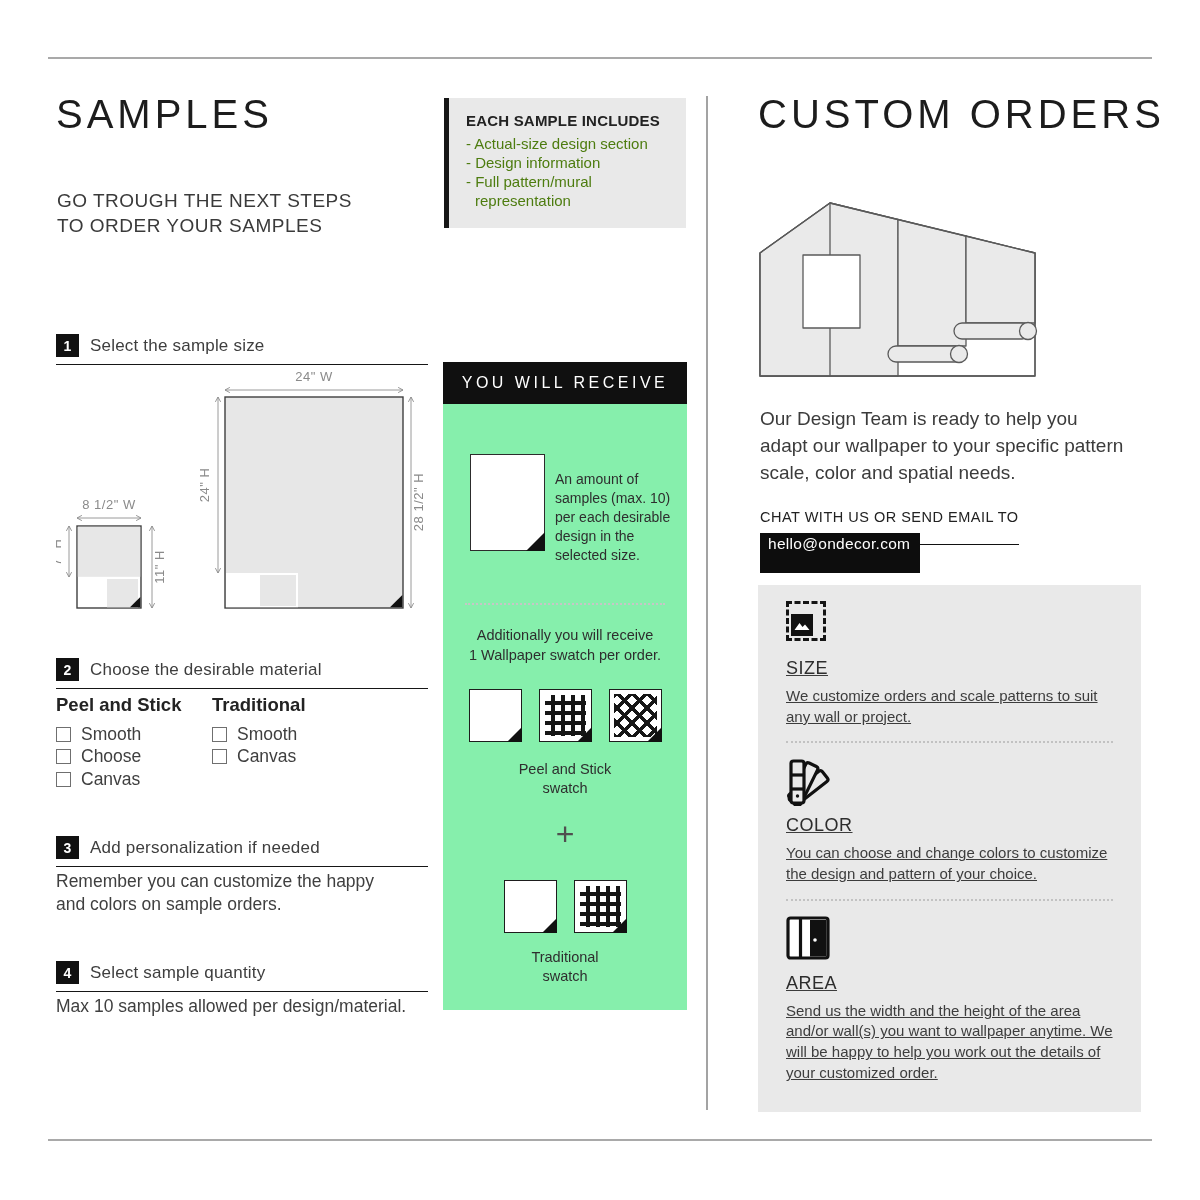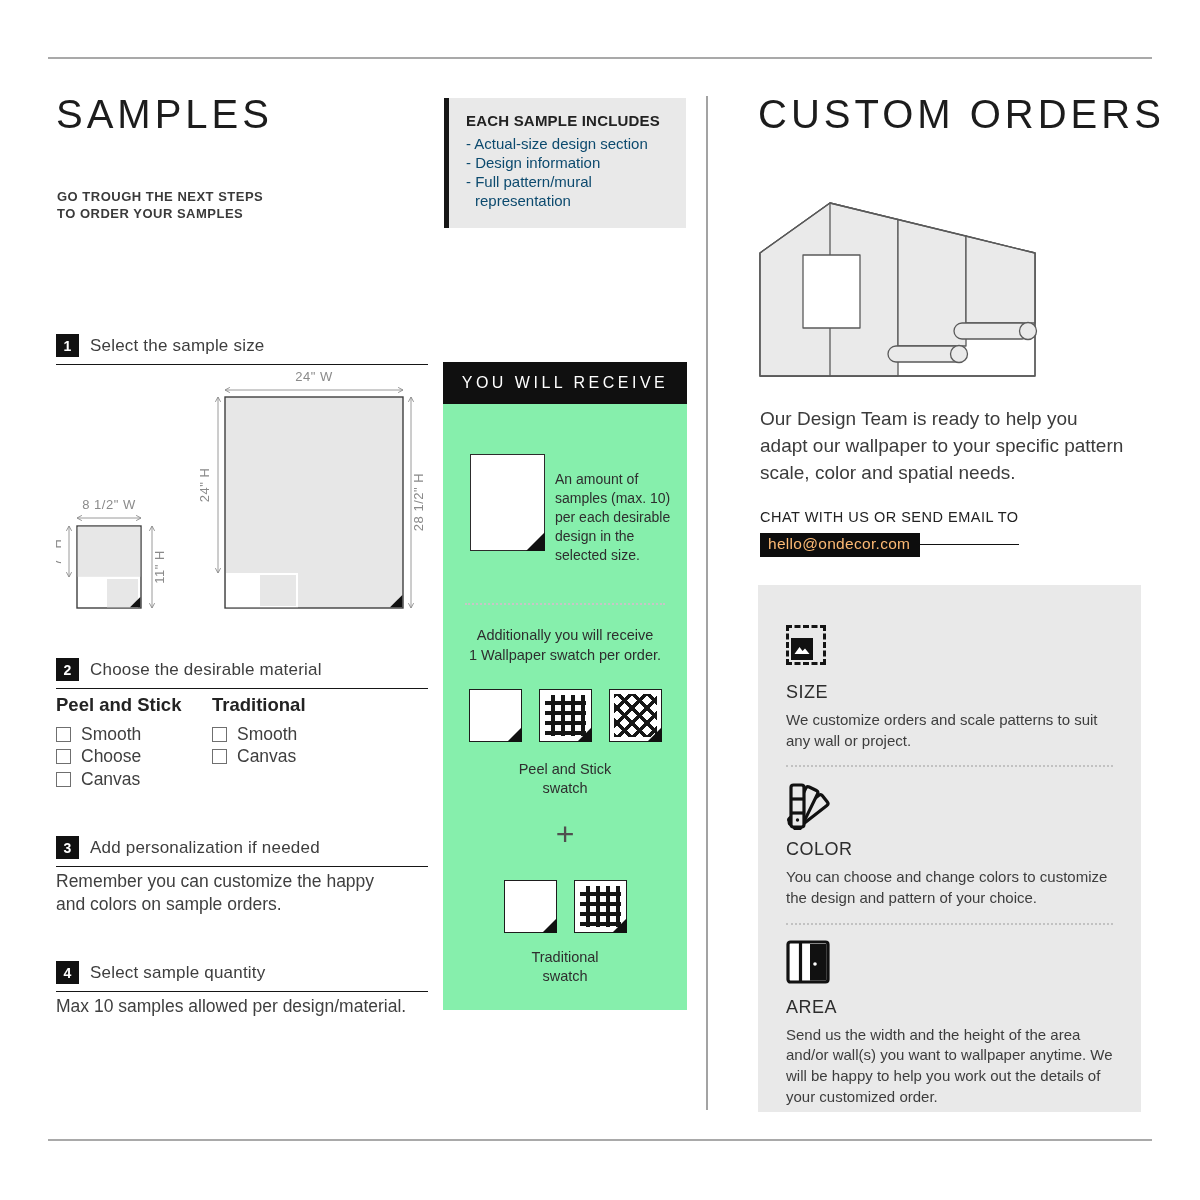--- a/index.html
+++ b/index.html
@@ -11,30 +11,30 @@
   .rule{position:absolute;left:48px;width:1104px;height:2px;background:#a9a9a9;}
   .rule-top{top:57px;}
   .rule-bottom{top:1139px;}
   .vdivider{position:absolute;left:706px;top:96px;width:2px;height:1014px;background:#a3a3a3;}
 
   
   .big-title{position:absolute;margin:0;font-size:40px;font-weight:500;letter-spacing:4px;
              color:#1c1c1c;white-space:nowrap;}
   .samples-title{left:56px;top:92px;}
   .custom-title{left:758px;top:92px;}
-  .subtitle{position:absolute;left:57px;top:188px;font-size:13px;line-height:1.32;
-            letter-spacing:0.5px;color:#3a3a3a;white-space:pre-line;font-weight:bold;}
+  .subtitle{position:absolute;left:57px;top:188px;font-size:19px;line-height:1.32;
+            letter-spacing:0.5px;color:#3a3a3a;white-space:pre-line;}
 
   
   .esi-bar{position:absolute;left:444px;top:98px;width:5px;height:130px;background:#161616;}
   .esi-box{position:absolute;left:449px;top:98px;width:237px;height:130px;background:#e9e9e9;
            box-sizing:border-box;padding:14px 15px 0 17px;}
   .esi-title{margin:0 0 5px 0;font-size:15px;font-weight:700;letter-spacing:0.2px;color:#222;}
   .esi-list{margin:0;padding:0;list-style:none;}
-  .esi-list li{font-size:15px;line-height:1.27;color:#0c4a6e;padding-left:9px;text-indent:-9px;}
+  .esi-list li{font-size:15px;line-height:1.27;color:#4d7c0f;padding-left:9px;text-indent:-9px;}
 
   
   .step{position:absolute;left:56px;width:372px;}
   .step-head{display:flex;align-items:center;gap:11px;border-bottom:1.6px solid #161616;padding-bottom:7px;}
   .step-num{flex:0 0 auto;width:23px;height:23px;background:#111;color:#fff;font-size:14px;
             font-weight:700;display:flex;align-items:center;justify-content:center;}
   .step-label{font-size:17px;color:#3e3e3e;letter-spacing:0.2px;white-space:nowrap;}
   .step-body{position:absolute;left:56px;font-size:17.5px;line-height:1.3;color:#3f3f3f;}
 
   
@@ -85,24 +85,24 @@
             color:#2e2e2e;white-space:pre-line;}
   .lbl-peel{top:356px;}
   .lbl-trad{top:544px;}
   .plus{position:absolute;left:0;top:414px;width:100%;text-align:center;font-size:32px;
         font-weight:300;color:#4f4f4f;line-height:1;}
 
   
   .intro{position:absolute;left:760px;top:406px;width:368px;font-size:19px;line-height:1.42;color:#3b3b3b;}
   .chat-label{position:absolute;left:760px;top:509px;font-size:14.5px;letter-spacing:0.5px;color:#222;
               border-bottom:1.6px solid #111;padding-bottom:19px;white-space:nowrap;}
-  .email-badge{position:absolute;left:760px;top:533px;background:#0d0d0d;color:#fdba74;font-size:15.5px;
-               letter-spacing:0.3px;padding:2px 10px 4px 8px;white-space:nowrap;}
+  .email-badge{position:absolute;left:760px;top:533px;background:#0d0d0d;color:#ffffff;font-size:15.5px;
+               letter-spacing:0.3px;padding:2px 10px 20px 8px;white-space:nowrap;}
   .custom-panel{position:absolute;left:758px;top:585px;width:383px;height:527px;background:#e9e9e9;
-                box-sizing:border-box;padding:40px 28px;}
+                box-sizing:border-box;padding:16px 28px;text-decoration:underline;}
   .cp-icon{height:46px;margin-bottom:11px;}
   .cp-h{margin:0 0 7px 0;font-size:18px;font-weight:400;letter-spacing:0.5px;color:#2d2d2d;}
   .cp-p{margin:0;font-size:15px;line-height:1.38;color:#3d3d3d;}
   .pdiv{border-top:2px dotted #c2c2c2;margin:14px 0 15px;}
   .size-icon{position:relative;width:40px;height:40px;border:3px dashed #151515;box-sizing:border-box;}
   .size-icon .img-sq{position:absolute;left:2px;bottom:2px;width:22px;height:22px;display:block;}
 
   svg text.dim{font-family:"Liberation Sans",sans-serif;font-size:13px;fill:#8a8a8a;letter-spacing:0.5px;}
 </style>
 </head>

